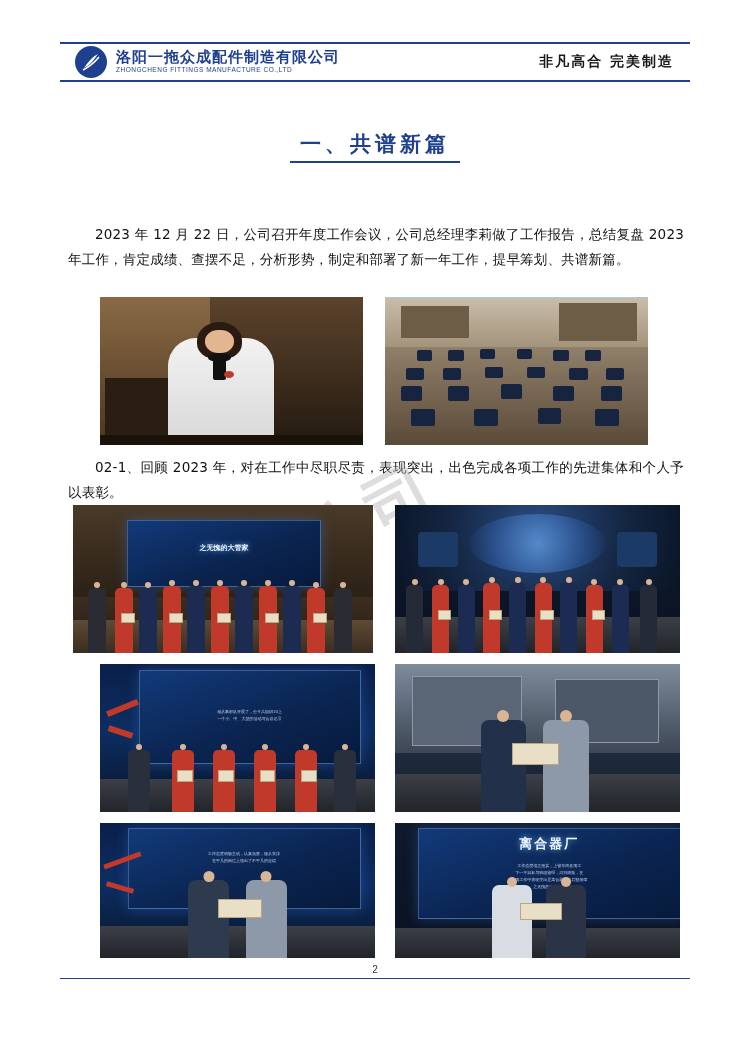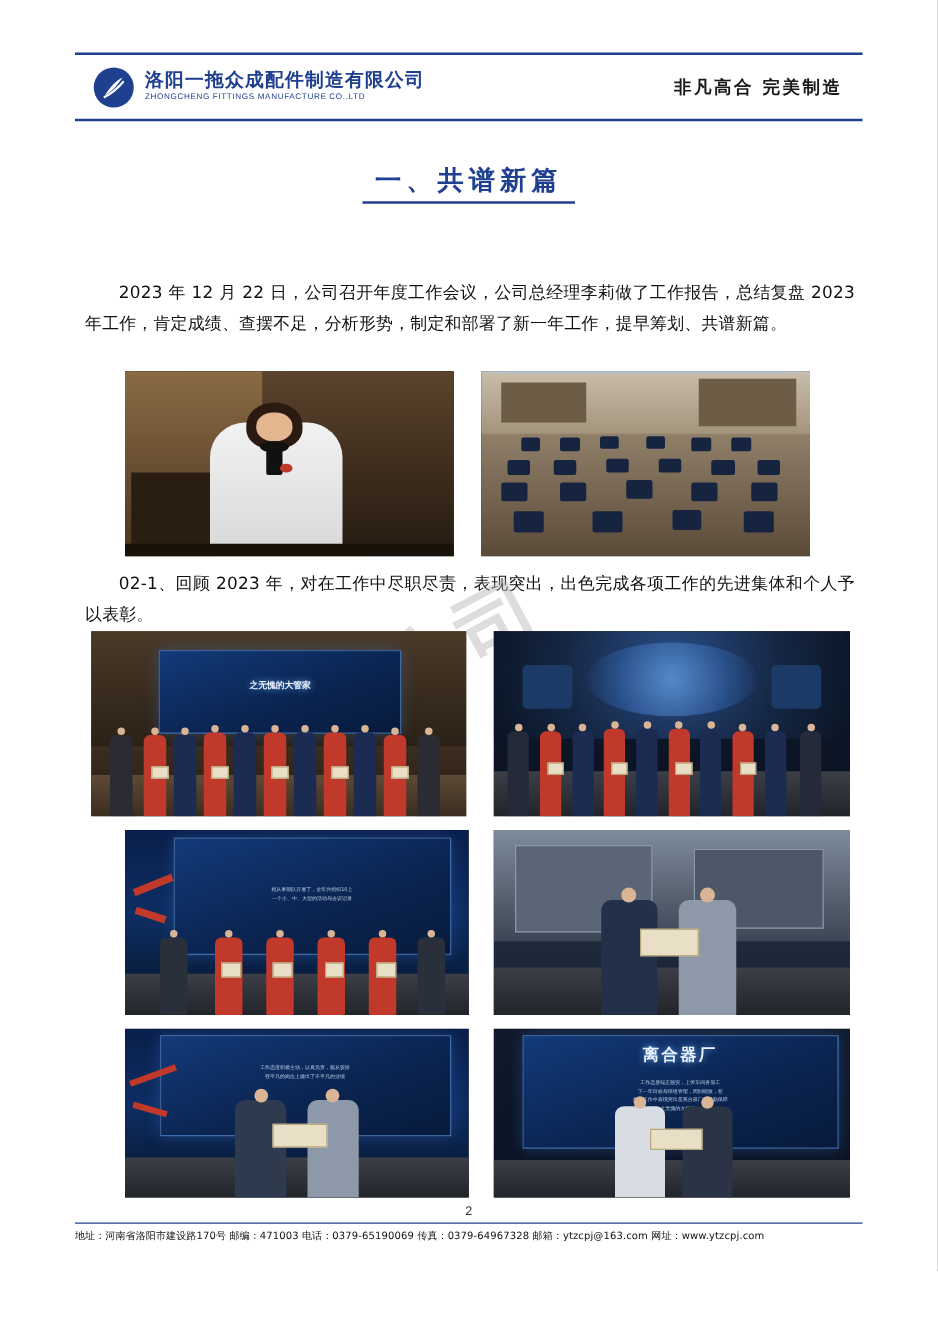--- a/index.html
+++ b/index.html
@@ -18,21 +18,21 @@
     overflow: hidden;
     box-sizing: border-box;
   }
 
   
   .header {
     position: absolute;
     left: 60px;
     top: 42px;
     width: 630px;
-    height: 55px;
+    height: 40px;
     border-top: 2px solid #1f3f8f;
     border-bottom: 2px solid #1f3f8f;
     display: flex;
     align-items: center;
     justify-content: space-between;
     box-sizing: border-box;
   }
   .brand {
     display: flex;
     align-items: center;
@@ -523,34 +523,33 @@
       <div class="person" style="left:53%;width:15%;height:58%;background:#8d99a8;border-radius:8px 8px 0 0;">
           <span class="head" style="width:11px;height:11px;top:-9px;"></span>
         </div>
       <div class="cert" style="left:43%;bottom:30%;width:15%;height:12%;"></div>
     </div>
   </div>
 
   <div class="photo" style="left:395px; top:823px; width:285px; height:135px;">
     <div class="inner">
       <div class="scene stage-dark"></div>
-      <div class="screen" style="left:8%;top:4%;width:88%;height:66%;">
+      <div class="screen" style="left:8%;top:4%;width:88%;height:66%;padding-left:10px;">
         <div class="scr-text" style="top:6%;font-size:13px;letter-spacing:2px;">离合器厂</div>
         <div class="scr-lines" style="top:38%;">工作态度端正踏实，上管车间各项工<br>下一年目标与班组管理，周到细致，在<br>多项工作中表现突出是离合器厂的后勤保障<br>之无愧的大管家。</div>
       </div>
       <div class="floor grey" style="height:22%;"></div>
       <div class="person" style="left:34%;width:14%;height:54%;background:#d8dde3;border-radius:7px 7px 0 0;">
           <span class="head" style="width:10px;height:10px;top:-8px;"></span>
         </div>
       <div class="person" style="left:53%;width:14%;height:54%;background:#2b3446;border-radius:7px 7px 0 0;">
           <span class="head" style="width:10px;height:10px;top:-8px;"></span>
         </div>
       <div class="cert" style="left:44%;bottom:28%;width:14%;height:11%;"></div>
     </div>
   </div>
 
   <div class="page-number">2</div>
 
   <div class="footer">
-    <div class="footer-line">地址：河南省洛阳市建设路170号  邮编：471003  电话：0379-65190069 传真：0379-64967328 邮箱：ytzcpj@163.com  网址：www.ytzcpj.com</div>
   </div>
 
 </div>
 
 </body></html>

